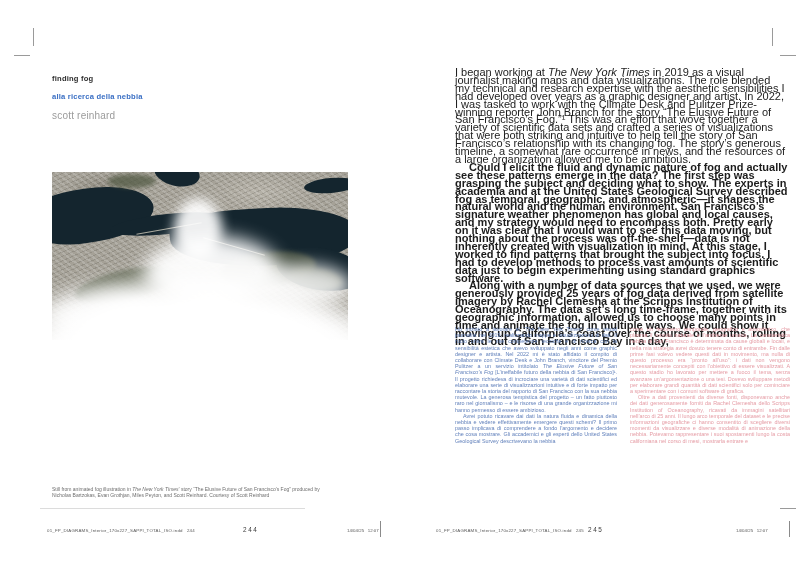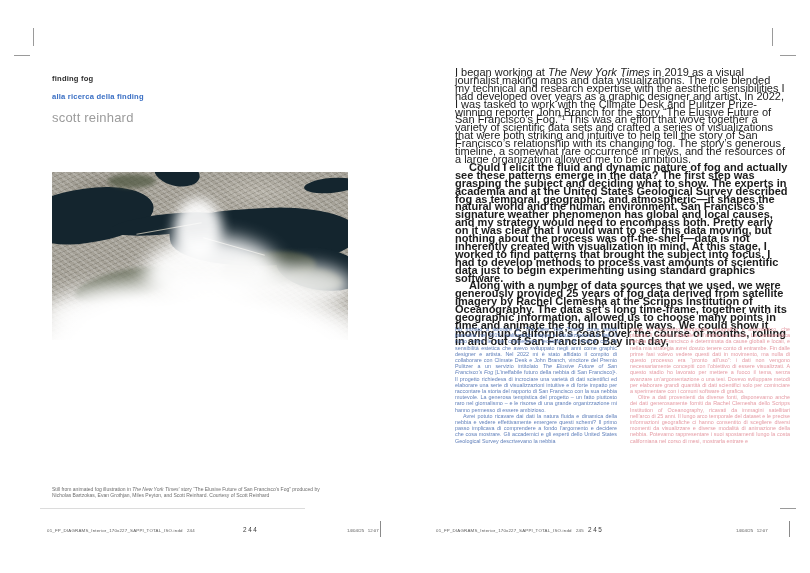--- a/index.html
+++ b/index.html
@@ -3,21 +3,21 @@
 <meta charset="utf-8">
 <style>
   html,body{margin:0;padding:0;background:#ffffff;}
   .spread{position:relative;width:810px;height:573px;background:#fff;overflow:hidden;
           font-family:"Liberation Sans",sans-serif;color:#222;}
   .abs{position:absolute;}
 
   
   .title-en{left:52px;top:74px;font-size:7.6px;font-weight:bold;color:#2e2e2e;letter-spacing:.2px;}
   .title-it{left:52px;top:92px;font-size:7.6px;font-weight:bold;color:#3a6fc4;letter-spacing:.2px;}
-  .author{left:52px;top:110px;font-size:13px;color:#9b9b9b;letter-spacing:.2px;}
+  .author{left:52px;top:110px;font-size:10px;color:#9b9b9b;letter-spacing:.2px;}
 
   
   .fogimg{left:52px;top:172px;width:296px;height:313px;overflow:hidden;}
   .fogimg>div{position:absolute;}
   .land{left:0;top:0;width:296px;height:168px;background:
      repeating-linear-gradient(37deg,rgba(255,255,255,.16) 0 2px,rgba(0,0,0,0) 2px 5px),
      repeating-linear-gradient(-24deg,rgba(60,58,50,.18) 0 1px,rgba(0,0,0,0) 1px 4px),
      radial-gradient(60px 24px at 18% 10%,#8b877c,rgba(0,0,0,0) 70%),
      radial-gradient(80px 30px at 70% 12%,#b6b2a8,rgba(0,0,0,0) 70%),
      radial-gradient(90px 40px at 40% 70%,#94907f,rgba(0,0,0,0) 70%),
@@ -82,21 +82,21 @@
 
   <div class="abs mark mv tl-v"></div>
   <div class="abs mark mh tl-h"></div>
   <div class="abs mark mv tr-v"></div>
   <div class="abs mark mh tr-h"></div>
   <div class="abs mark mh br-h"></div>
   <div class="abs hairline"></div>
 
   <div>
     <div class="abs title-en">finding fog</div>
-    <div class="abs title-it">alla ricerca della finding</div>
+    <div class="abs title-it">alla ricerca della nebbia</div>
     <div class="abs author">scott reinhard</div>
 
     <div class="abs fogimg">
       <div class="land"></div>
       <div class="water w1"></div>
       <div class="water w2"></div>
       <div class="water w3"></div>
       <div class="water w4"></div>
       <div class="water w5"></div>
       <div class="water w6"></div>

